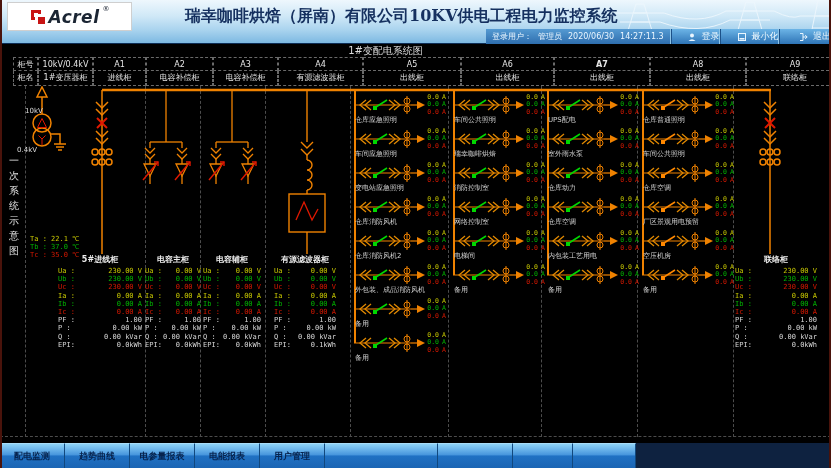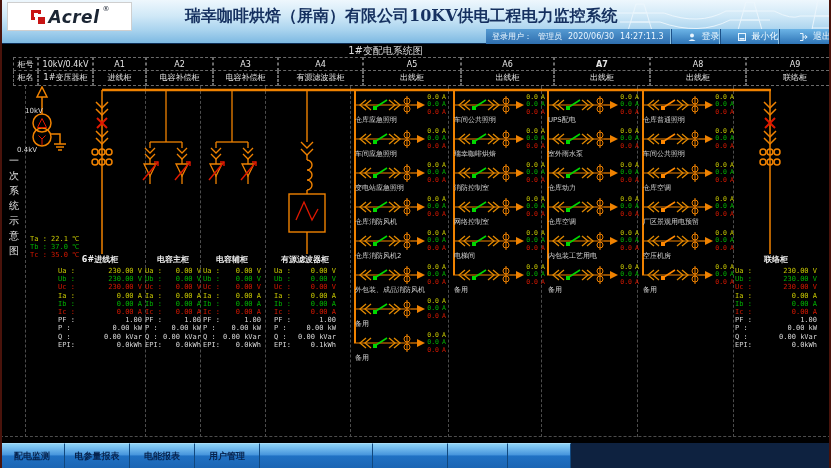--- a/index.html
+++ b/index.html
@@ -248,21 +248,21 @@
       </g>
     </svg>
 
     <div class="temps" id="temps">
         <div style="color: rgb(200, 200, 0);">Ta : 22.1 ℃</div>
         <div style="color: rgb(0, 180, 0);">Tb : 37.0 ℃</div>
         <div style="color: rgb(216, 24, 0);">Tc : 35.0 ℃</div>
       </div>
     <div id="panels">
         <div class="panel" style="left: 58px; top: 168px; width: 84px;">
-          <div class="ttl">6#进线柜</div>
+          <div class="ttl">5#进线柜</div>
           <div class="prow" style="color: rgb(200, 200, 0);">
             <div>Ua :</div>
             <div>230.00 V</div>
           </div>
           <div class="prow" style="color: rgb(0, 180, 0);">
             <div>Ub :</div>
             <div>230.00 V</div>
           </div>
           <div class="prow" style="color: rgb(216, 24, 0);">
             <div>Uc :</div>
@@ -1175,20 +1175,21 @@
             <div style="color: rgb(0, 180, 0);">A</div>
             <div style="color: rgb(216, 24, 0);">A</div>
           </div>
           <div class="flbl">备用</div>
         </div>
       </div>
   </div>
 
   <div class="nav" id="nav">
       <div class="tab" style="width: 65px;">配电监测</div>
+      <div class="tab" style="width: 65px;">趋势曲线</div>
       <div class="tab" style="width: 65px;">电参量报表</div>
       <div class="tab" style="width: 65px;">电能报表</div>
       <div class="tab" style="width: 65px;">用户管理</div>
       <div class="tab" style="width: 113px;"></div>
       <div class="tab" style="width: 75px;"></div>
       <div class="tab" style="width: 60px;"></div>
       <div class="tab" style="width: 63px;"></div>
     </div>
 
   <div class="edge l"></div>

